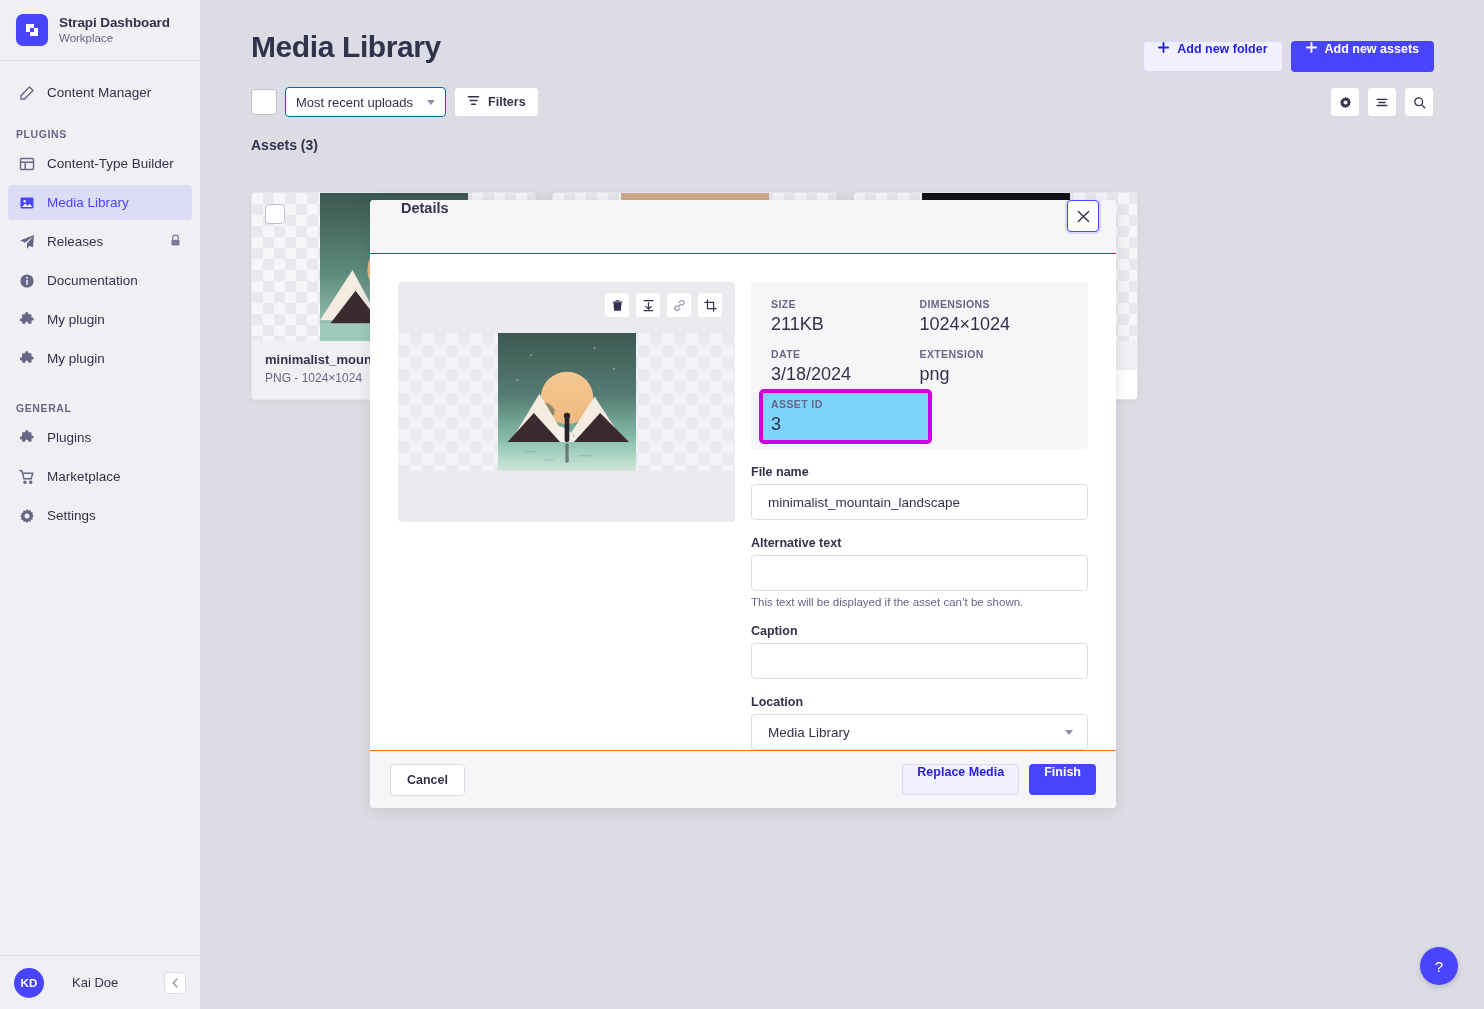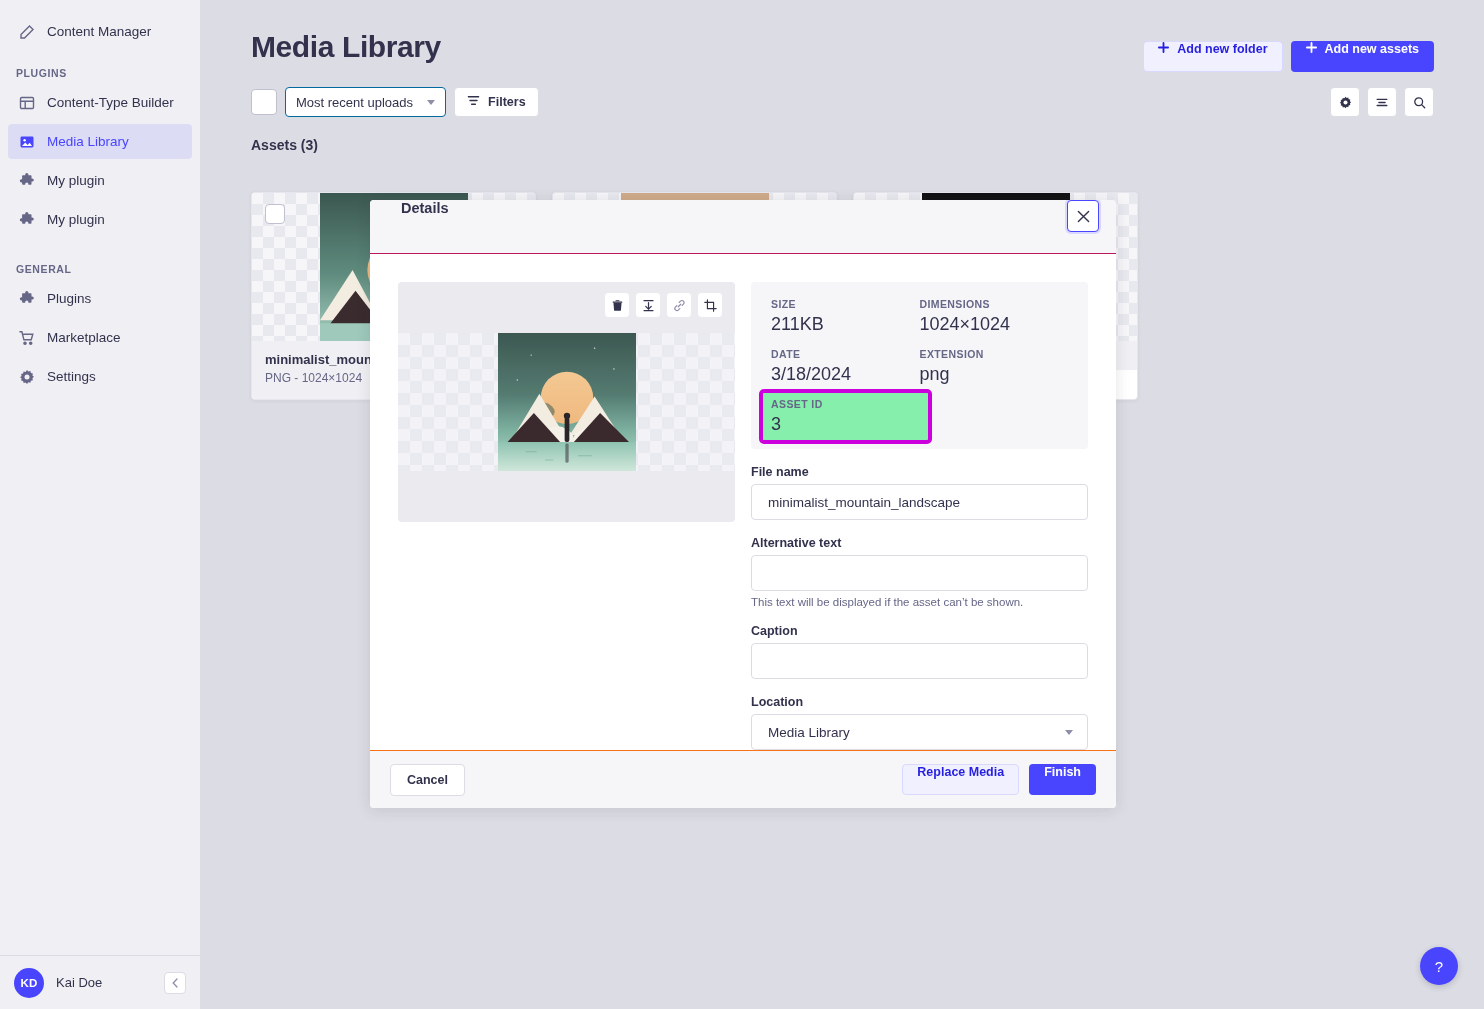--- a/index.html
+++ b/index.html
@@ -44,21 +44,21 @@
     border-radius: 4px; cursor: pointer;
     font-size: 13.5px; color: #32324d; position: relative;
   }
   .nav-item .ico { width: 17px; height: 17px; flex:0 0 17px; display:flex; align-items:center; justify-content:center; }
   .nav-item .ico svg { display: block; }
   .nav-item.active { background: #dcdcf5; color: #4945ff; font-weight: 500; }
   .nav-item .lock { margin-left: auto; opacity: .85; }
 
   #user-row {
     margin-top: auto; height: 54px; border-top: 1px solid #dcdce4;
-    display: flex; align-items: center; padding: 0 14px; gap: 12px;
+    display: flex; align-items: center; padding: 0 14px; gap: 28px;
   }
   .avatar {
     width: 30px; height: 30px; border-radius: 50%; background: #4945ff;
     color: #fff; font-size: 11.5px; font-weight: bold;
     display: flex; align-items: center; justify-content: center; letter-spacing: .3px;
   }
   .user-name { font-size: 13px; color: #32324d; }
   .collapse-btn {
     margin-left: auto; width: 22px; height: 22px; border-radius: 4px;
     border: 1px solid #dcdce4; background: #fff; color: #8e8ea9;
@@ -183,21 +183,21 @@
   #preview-img { width: 138px; height: 138px; }
 
   #info-pane { flex: 1; display: flex; flex-direction: column; }
   #meta-box {
     background: #f6f6f9; border-radius: 4px; padding: 16px 20px 14px 20px;
     display: grid; grid-template-columns: 1fr 1fr; row-gap: 13px; position: relative;
   }
   .meta-key { font-size: 10.5px; font-weight: bold; color: #666687; letter-spacing: .4px; }
   .meta-val { font-size: 18px; color: #32324d; margin-top: 4px; }
   .meta-cell.highlight {
-    outline: 4px solid #cc00dd; background: #86efac;
+    outline: 4px solid #cc00dd; background: #7dd3fc;
     margin: -5px -8px -5px -8px; padding: 5px 8px; border-radius: 1px;
   }
 
   .field { margin-top: 16px; }
   .field-label { font-size: 12.5px; font-weight: bold; color: #32324d; margin-bottom: 5px; }
   .field-input {
     width: 100%; height: 36px; border: 1px solid #dcdce4; border-radius: 4px;
     background: #fff; font-size: 13.5px; color: #32324d; padding: 0 16px;
     font-family: "Liberation Sans", sans-serif;
   }
@@ -224,20 +224,32 @@
     border-radius: 50%; background: #4945ff; color: #fff; font-size: 15px;
     display: flex; align-items: center; justify-content: center; cursor: pointer;
     box-shadow: 0 2px 6px rgba(33,33,52,.2);
   }
 </style>
 </head>
 <body>
 
 <div id="sidebar">
 
+  <div id="brand">
+    <div class="brand-logo">
+      <svg width="16" height="16" viewBox="0 0 16 16">
+          <path d="M2 2h8v4h4v8H6v-4H2V2z" fill="#fff"></path>
+          <path d="M6 6h4v4H6z" fill="#4945ff"></path>
+        </svg>
+    </div>
+    <div class="brand-text">
+      <span class="brand-title">Strapi Dashboard</span>
+      <span class="brand-sub">Workplace</span>
+    </div>
+  </div>
 
   <div class="nav-section">
     <div class="nav-item">
       <span class="ico">
         <svg width="16" height="16" viewBox="0 0 16 16" fill="none" stroke="#666687" stroke-width="1.4">
           <path d="M2 14v-3.5L10.5 2 14 5.5 5.5 14H2z"></path>
         </svg>
       </span>
       <span>Content Manager</span>
     </div>
@@ -260,21 +272,45 @@
       <span class="ico">
         <svg width="16" height="16" viewBox="0 0 16 16">
             <rect x="1.5" y="2.5" width="13" height="11" rx="1.4" fill="#4945ff"></rect>
             <circle cx="5.6" cy="6.2" r="1.2" fill="#fff"></circle>
             <path d="M3 12l3.3-3.4L8.6 11l2.1-2.3L13 12H3z" fill="#fff"></path>
           </svg>
       </span>
       <span>Media Library</span>
     </div>
 
-
+    <div class="nav-item">
+      <span class="ico">
+        <svg width="16" height="16" viewBox="0 0 16 16">
+            <path d="M15 1L1 6.6l5.2 2.2L14.4 2 8 9.6V15l2.4-3.3L14 13.6 15 1z" fill="#666687"></path>
+          </svg>
+      </span>
+      <span>Releases</span>
+      <span class="lock">
+        <svg width="13" height="13" viewBox="0 0 16 16">
+            <path d="M4.5 7V5a3.5 3.5 0 017 0v2" fill="none" stroke="#666687" stroke-width="1.5"></path>
+            <rect x="3" y="7" width="10" height="7" rx="1.3" fill="#666687"></rect>
+          </svg>
+      </span>
+    </div>
+
+    <div class="nav-item">
+      <span class="ico">
+        <svg width="16" height="16" viewBox="0 0 16 16">
+            <circle cx="8" cy="8" r="6.6" fill="#666687"></circle>
+            <rect x="7.2" y="6.8" width="1.6" height="5" rx=".6" fill="#f0f0f4"></rect>
+            <circle cx="8" cy="4.7" r="1" fill="#f0f0f4"></circle>
+          </svg>
+      </span>
+      <span>Documentation</span>
+    </div>
 
     <div class="nav-item">
       <span class="ico">
         <svg width="16" height="16" viewBox="0 0 16 16">
             <path d="M6.2 1.6a1.6 1.6 0 013.2 0v.7h2.3a.8.8 0 01.8.8v2.3h.7a1.6 1.6 0 010 3.2h-.7v2.3a.8.8 0 01-.8.8H9.4v-.7a1.6 1.6 0 00-3.2 0v.7H3.9a.8.8 0 01-.8-.8V9.4H2.4a1.6 1.6 0 010-3.2h.7V3.1a.8.8 0 01.8-.8h2.3v-.7z" fill="#666687"></path>
           </svg>
       </span>
       <span>My plugin</span>
     </div>
 

